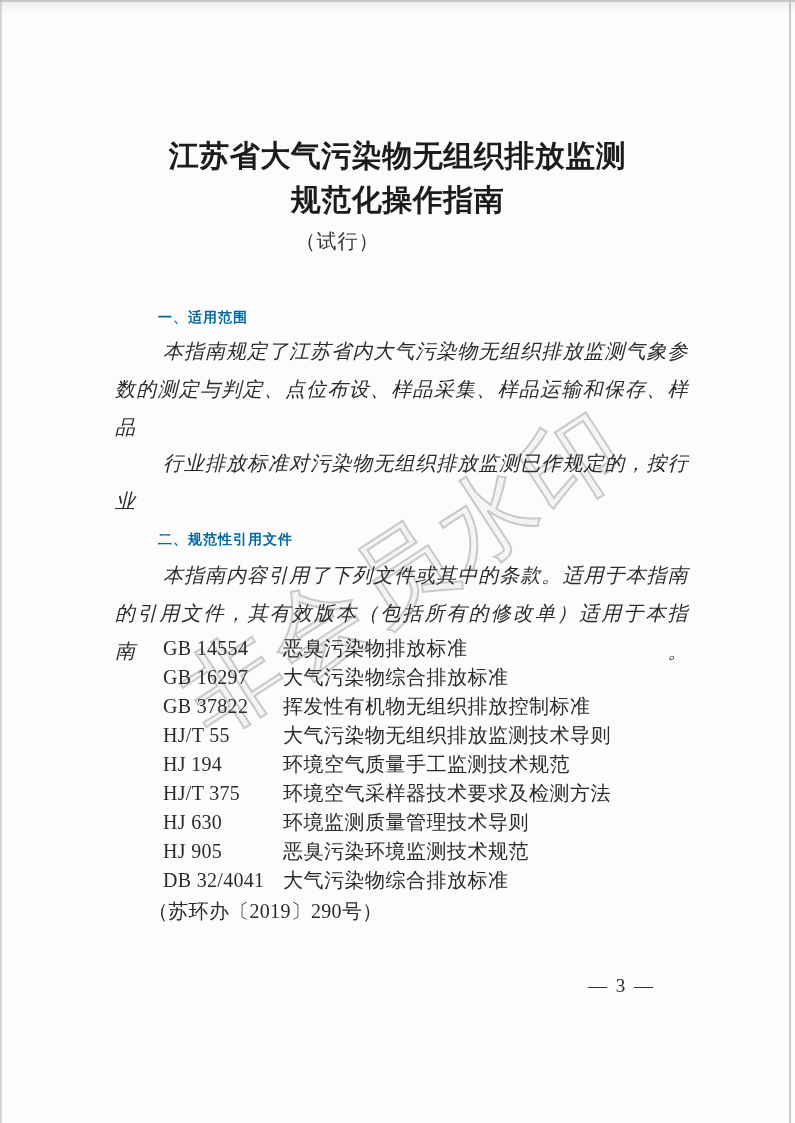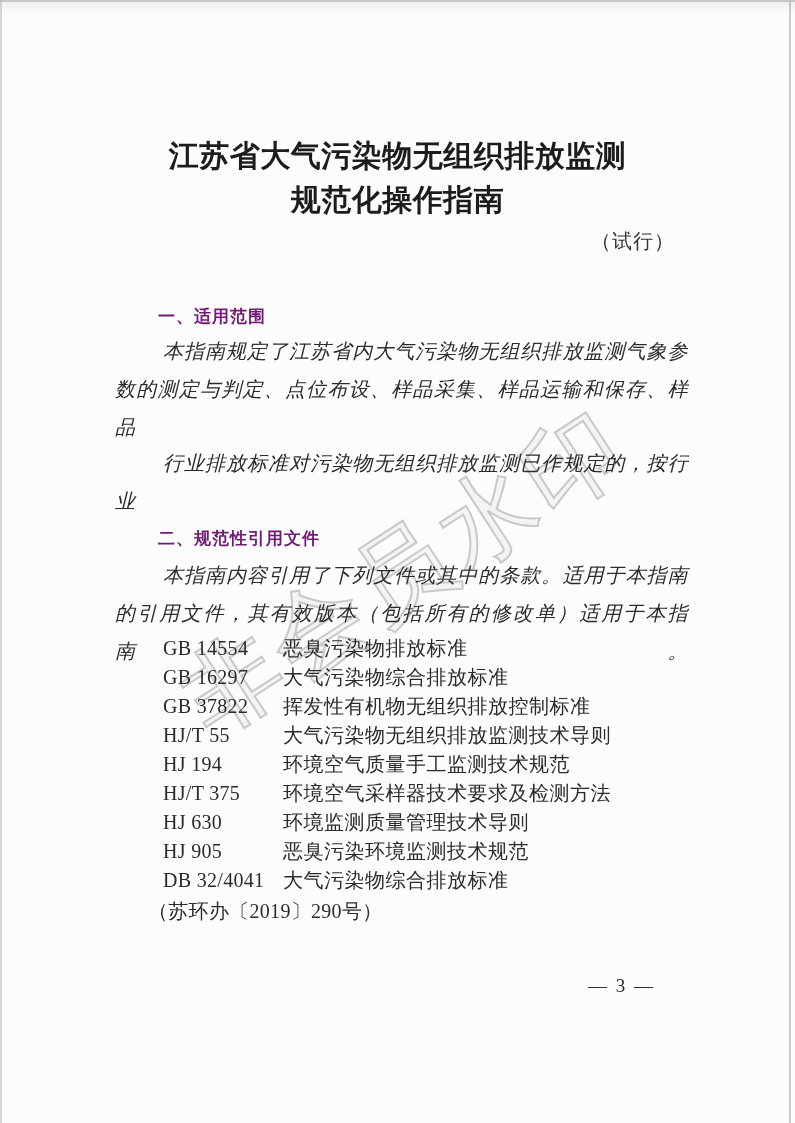--- a/index.html
+++ b/index.html
@@ -26,28 +26,28 @@
   }
 
   .content-layer { position:absolute; inset:0; z-index:2;border-radius:30px; }
 
   .doc-title {
     position:absolute; top:134px; left:0; width:795px; text-align:center;
     font-size:30px; font-weight:bold; line-height:44px; color:#1c1c1c;
     letter-spacing:0.5px;
   }
   .doc-subtitle {
-    position:absolute; top:228px; left:0; width:675px; text-align:right;
+    position:absolute; top:228px; left:0; width:675px; text-align:center;
     font-size:20px; color:#333; letter-spacing:1px;
   }
 
   .sec-heading {
     position:absolute; left:158px;
     font-family:"Liberation Sans","DejaVu Sans",sans-serif;
-    font-size:17px; font-weight:bold; color:#701a75; line-height:24px;
+    font-size:14px; font-weight:bold; color:#0369a1; line-height:24px;
     letter-spacing:1px;
   }
   #heading-1 { top:305px; }
   #heading-2 { top:527px; }
 
   .para {
     position:absolute; left:115px; width:573px;
     font-size:20px; line-height:38px; color:#2b2b2b; letter-spacing:0.5px;
   }
   #para-1 { top:332px; }

